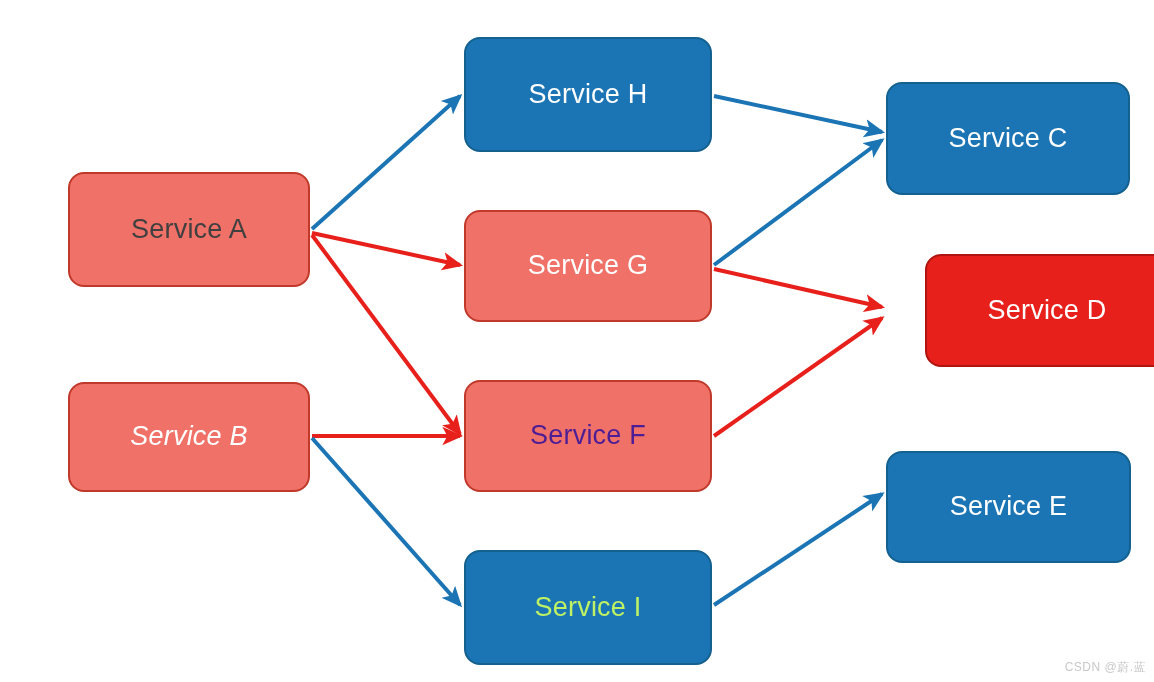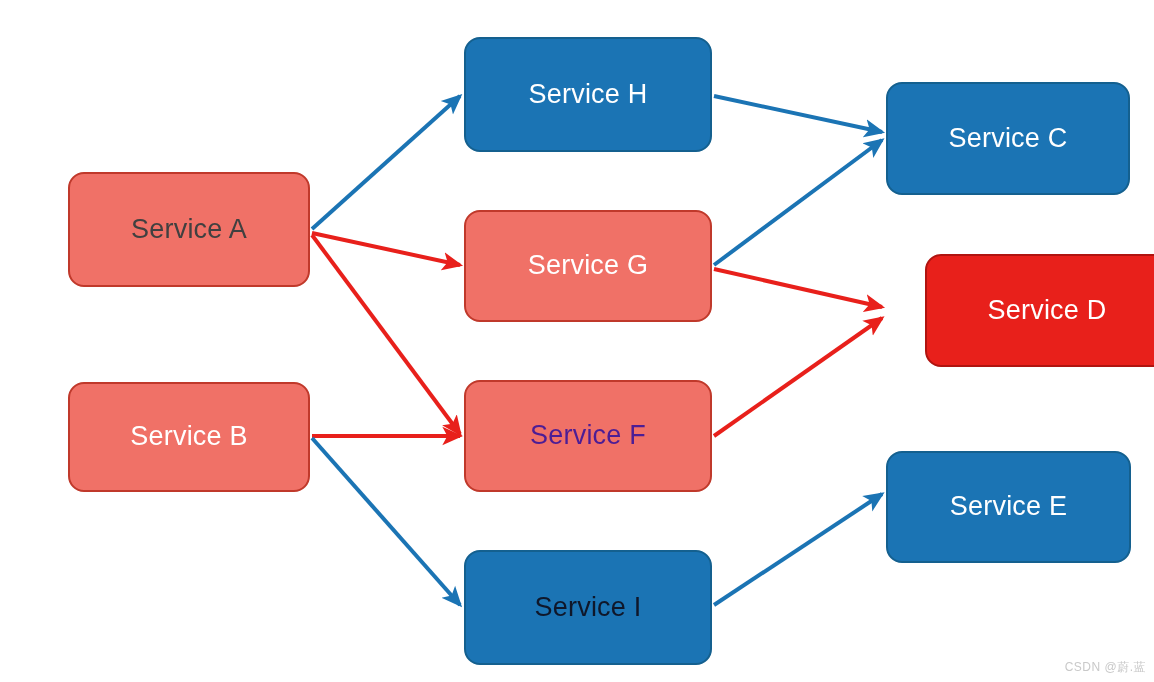--- a/index.html
+++ b/index.html
@@ -77,33 +77,33 @@
       <line x1="714" y1="265" x2="882" y2="140" stroke="#1b74b4" stroke-width="4" stroke-linecap="butt" marker-end="url(#arrow-0)"></line>
       <line x1="714" y1="269" x2="882" y2="307" stroke="#e8201b" stroke-width="4" stroke-linecap="butt" marker-end="url(#arrow-1)"></line>
       <line x1="714" y1="436" x2="882" y2="318" stroke="#e8201b" stroke-width="4" stroke-linecap="butt" marker-end="url(#arrow-1)"></line>
       <line x1="714" y1="605" x2="882" y2="494" stroke="#1b74b4" stroke-width="4" stroke-linecap="butt" marker-end="url(#arrow-0)"></line>
     </svg>
 
   <div id="node-layer">
       <div class="node" style="left: 68px; top: 172px; width: 242px; height: 115px; background: rgb(240, 113, 103); border: 2px solid rgb(192, 57, 43); color: #404040;">
         <span class="node-label">Service A</span>
       </div>
-      <div class="node" style="left: 68px; top: 382px; width: 242px; height: 110px; background: rgb(240, 113, 103); border: 2px solid rgb(192, 57, 43); color: rgb(255, 255, 255);">
+      <div class="node" style="left: 68px; top: 382px; width: 242px; height: 110px; background: rgb(240, 113, 103); border: 2px solid rgb(192, 57, 43); color: rgb(255, 255, 255); font-style: italic;">
         <span class="node-label">Service B</span>
       </div>
       <div class="node" style="left: 464px; top: 37px; width: 248px; height: 115px; background: rgb(27, 116, 180); border: 2px solid rgb(20, 96, 143); color: rgb(255, 255, 255);">
         <span class="node-label">Service H</span>
       </div>
       <div class="node" style="left: 464px; top: 210px; width: 248px; height: 112px; background: rgb(240, 113, 103); border: 2px solid rgb(192, 57, 43); color: rgb(255, 255, 255);">
         <span class="node-label">Service G</span>
       </div>
       <div class="node" style="left: 464px; top: 380px; width: 248px; height: 112px; background: rgb(240, 113, 103); border: 2px solid rgb(192, 57, 43); color: #4c1d95;">
         <span class="node-label">Service F</span>
       </div>
-      <div class="node" style="left: 464px; top: 550px; width: 248px; height: 115px; background: rgb(27, 116, 180); border: 2px solid rgb(20, 96, 143); color: #0f172a;">
+      <div class="node" style="left: 464px; top: 550px; width: 248px; height: 115px; background: rgb(27, 116, 180); border: 2px solid rgb(20, 96, 143); color: #bef264;">
         <span class="node-label">Service I</span>
       </div>
       <div class="node" style="left: 886px; top: 82px; width: 244px; height: 113px; background: rgb(27, 116, 180); border: 2px solid rgb(20, 96, 143); color: rgb(255, 255, 255);">
         <span class="node-label">Service C</span>
       </div>
       <div class="node" style="left: 886px; top: 254px; width: 244px; height: 113px; background: rgb(232, 32, 27); border: 2px solid rgb(176, 20, 16); color: rgb(255, 255, 255); margin-left: 39px;">
         <span class="node-label">Service D</span>
       </div>
       <div class="node" style="left: 886px; top: 451px; width: 245px; height: 112px; background: rgb(27, 116, 180); border: 2px solid rgb(20, 96, 143); color: rgb(255, 255, 255);">
         <span class="node-label">Service E</span>

